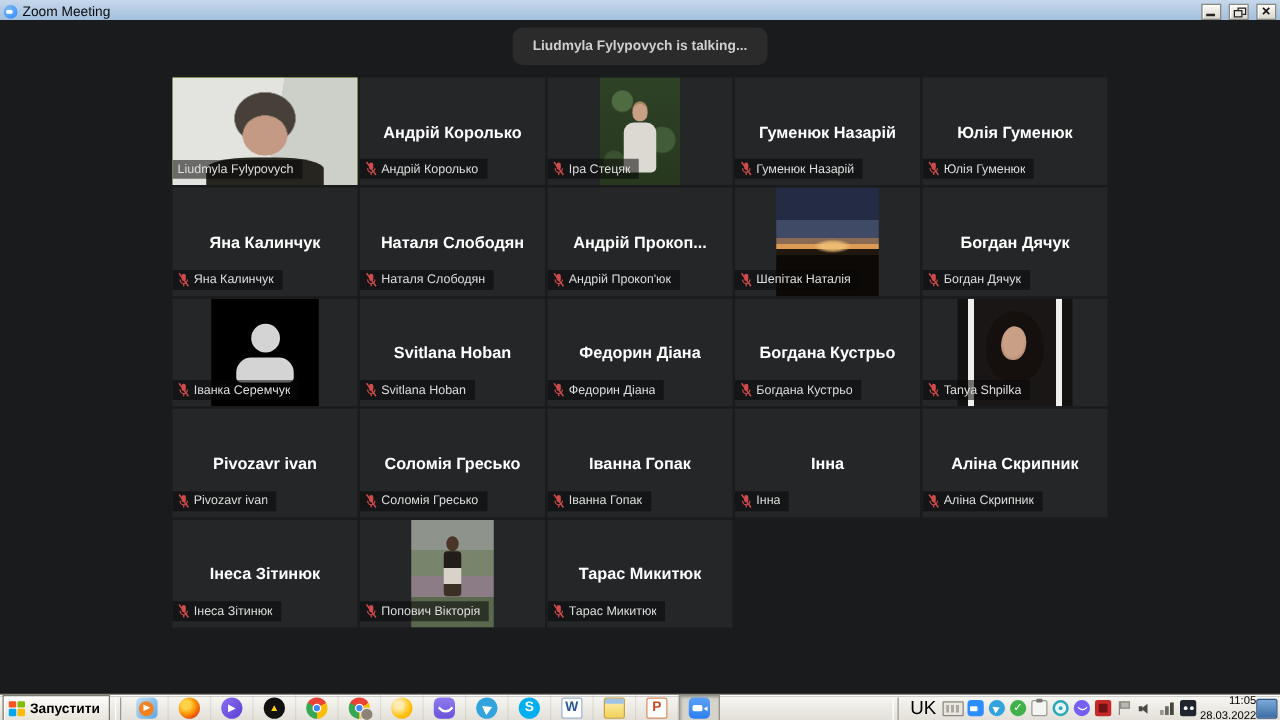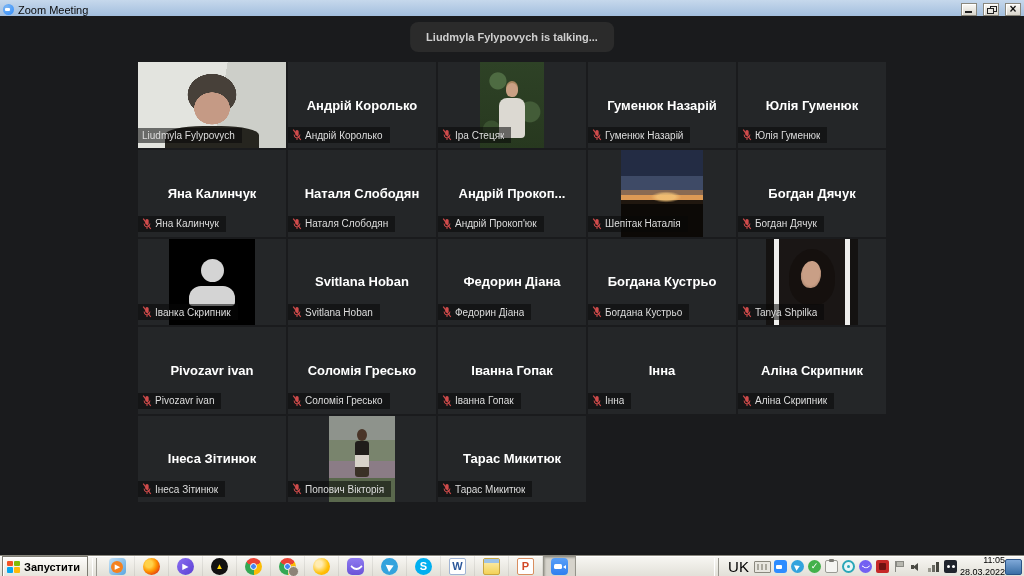--- a/index.html
+++ b/index.html
@@ -350,21 +350,21 @@
 
     <div class="chip">
       <span class="mic">
         <svg viewBox="0 0 12 14" width="10" height="12">
           <rect x="4" y="1" width="4" height="7" rx="2" fill="#d04b4b"></rect>
           <path d="M2.5 6.5 a3.5 4 0 0 0 7 0" fill="none" stroke="#d04b4b" stroke-width="1.2"></path>
           <line x1="6" y1="10.5" x2="6" y2="13" stroke="#d04b4b" stroke-width="1.2"></line>
           <line x1="1.5" y1="0.5" x2="10.5" y2="13" stroke="#d04b4b" stroke-width="1.4"></line>
         </svg>
       </span>
-      <span class="chip-text">Іванка Скрипник</span>
+      <span class="chip-text">Іванка Серемчук</span>
     </div>
   </div>
       <div class="tile">
 
     <div class="center-name">Svitlana Hoban</div>
     <div class="chip">
       <span class="mic">
         <svg viewBox="0 0 12 14" width="10" height="12">
           <rect x="4" y="1" width="4" height="7" rx="2" fill="#d04b4b"></rect>
           <path d="M2.5 6.5 a3.5 4 0 0 0 7 0" fill="none" stroke="#d04b4b" stroke-width="1.2"></path>

